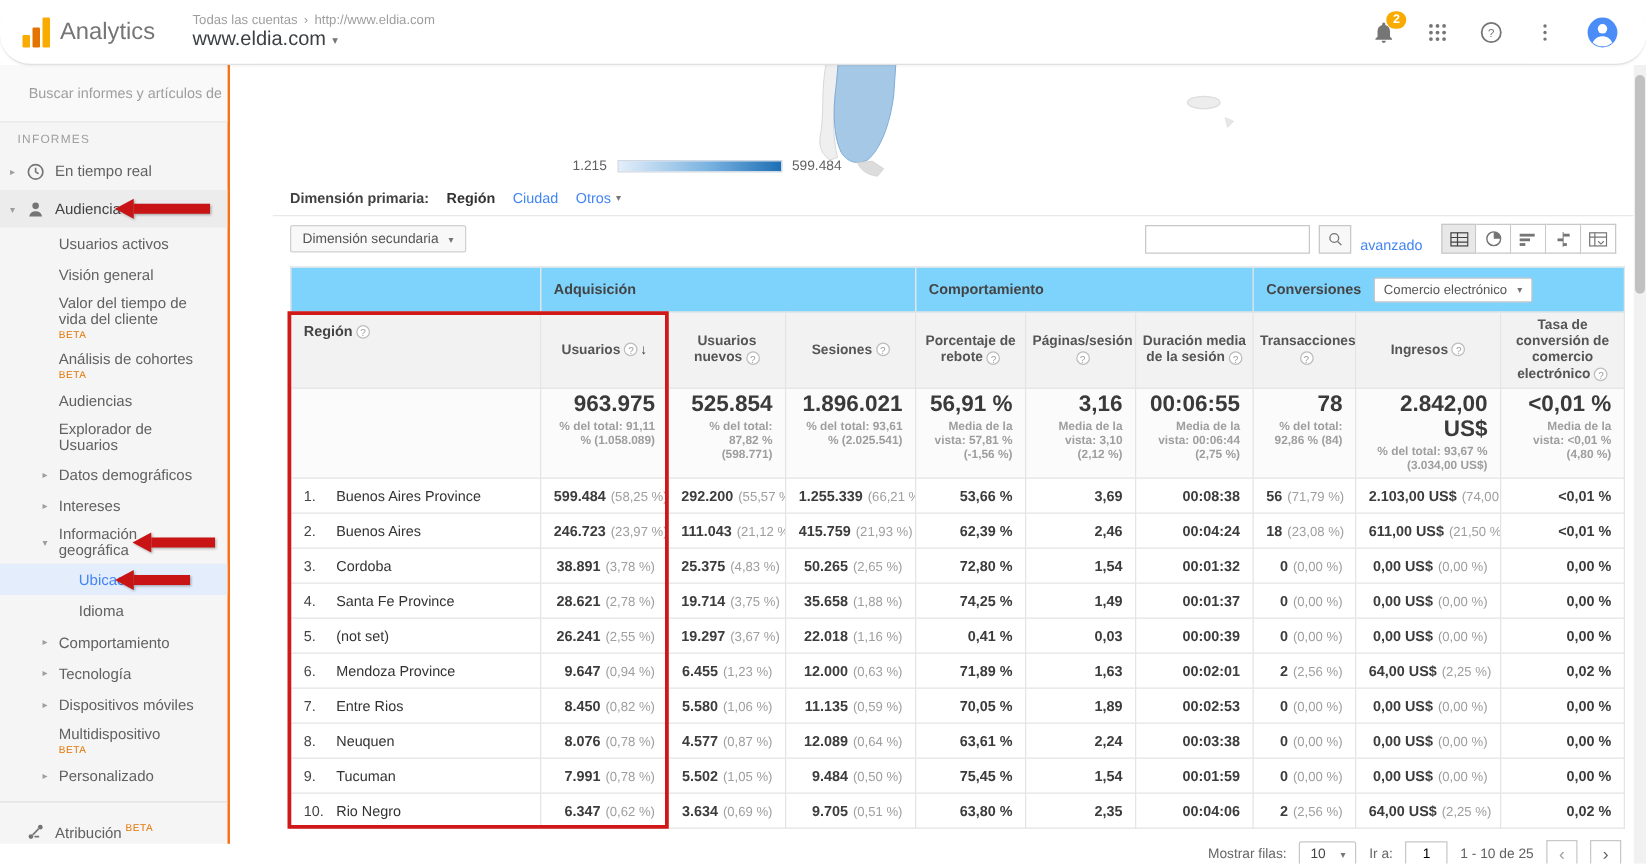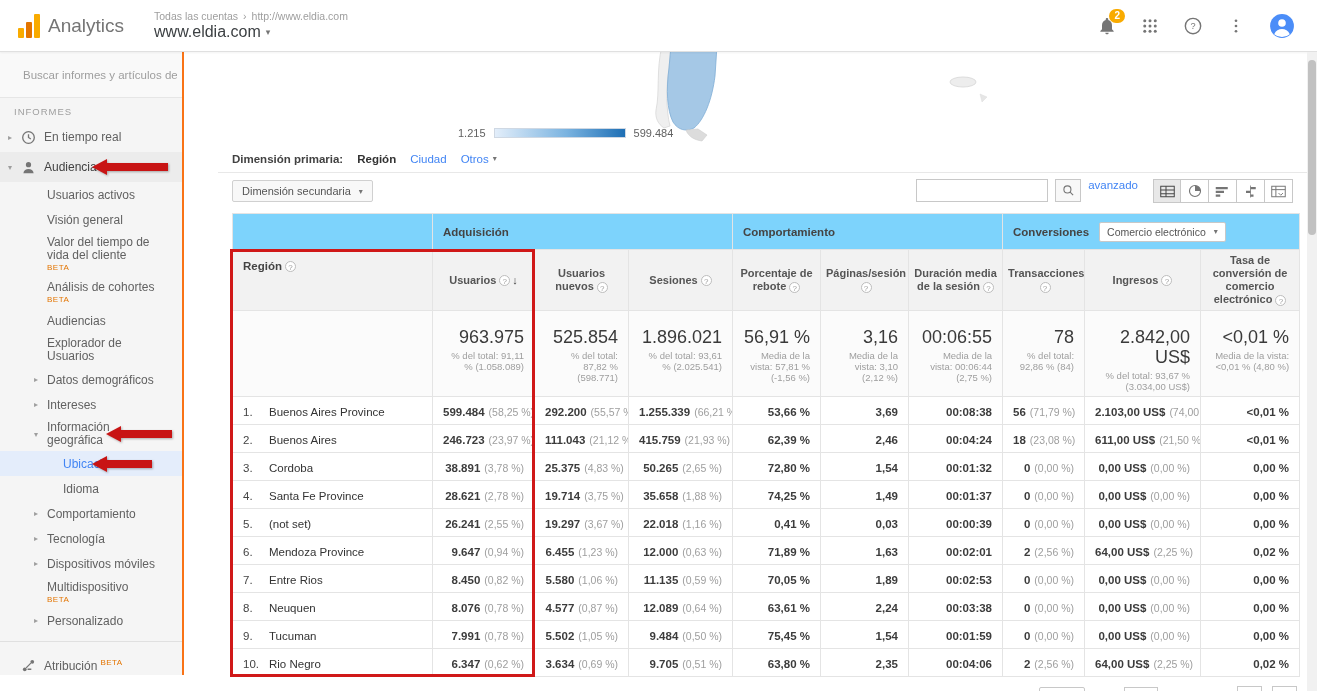--- a/index.html
+++ b/index.html
@@ -1,20 +1,20 @@
 <!DOCTYPE html>
 <html><head>
 <meta charset="utf-8">
 <style>
 *{margin:0;padding:0;box-sizing:border-box;}
 html,body{width:1317px;height:691px;overflow:hidden;background:#fff;font-family:"Liberation Sans",sans-serif;}
 .app{position:relative;width:1317px;height:691px;overflow:hidden;}
 
 
-.topbar{position:absolute;top:0;left:0;right:0;height:52px;background:#fff;border-bottom:1px solid #e0e0e0;display:flex;align-items:center;z-index:6;box-shadow:0 1px 2px rgba(0,0,0,.05);}
+.topbar{position:absolute;top:0;left:0;right:0;height:52px;background:#fff;border-bottom:1px solid #e0e0e0;display:flex;align-items:center;z-index:6;box-shadow:0 1px 2px rgba(0,0,0,.05);border-radius:24px;}
 .logo{display:flex;align-items:center;padding-left:18px;}
 .logo-bars{display:flex;align-items:flex-end;gap:2px;height:24px;}
 .logo-bars i{display:block;width:6px;background:#f9ab00;border-radius:1px;}
 .logo-bars i:nth-child(1){height:10px;}
 .logo-bars i:nth-child(2){height:16px;background:#e37400;}
 .logo-bars i:nth-child(3){height:24px;}
 .logo-text{font-size:19px;color:#757575;margin-left:8px;}
 .account-block{margin-left:30px;display:flex;flex-direction:column;justify-content:center;gap:1px;}
 .breadcrumb{font-size:10.5px;color:#9e9e9e;display:flex;gap:5px;align-items:center;}
 .account-name{font-size:16px;color:#3c4043;display:flex;align-items:center;gap:5px;cursor:pointer;}
@@ -54,42 +54,42 @@
 .map-section{position:relative;height:93px;overflow:hidden;}
 .map-legend{position:absolute;left:240px;bottom:6px;display:flex;align-items:center;gap:8px;font-size:11px;color:#616161;}
 .legend-bar{width:132px;height:10px;background:linear-gradient(to right,#e3eefa 0%,#7ab3e0 55%,#1e6fb5 100%);border:1px solid #cfd8e3;}
 .dim-row{height:28px;display:flex;align-items:center;gap:14px;padding:0 14px;border-bottom:1px solid #e8e8e8;font-size:11.5px;}
 .dim-label{font-weight:bold;color:#424242;}
 .dim-link{color:#4285f4;cursor:pointer;text-decoration:none;display:flex;align-items:center;gap:4px;}
 .dim-link.selected{color:#333;font-weight:bold;}
 .dim-caret{font-size:8px;color:#757575;}
 .toolbar-row{height:36px;display:flex;align-items:center;padding:0 14px;gap:8px;}
 .secondary-btn{border:1px solid #d0d0d0;background:#f8f8f8;border-radius:2px;font-size:11px;color:#555;padding:4px 9px;display:flex;gap:8px;align-items:center;cursor:pointer;}
-.toolbar-right{margin-left:auto;display:flex;align-items:flex-start;gap:7px;}
+.toolbar-right{margin-left:auto;display:flex;align-items:flex-end;gap:7px;}
 .search-input{width:132px;height:23px;border:1px solid #c8c8c8;font-size:11px;padding:0 6px;font-family:"Liberation Sans",sans-serif;outline:none;}
 .search-btn{width:26px;height:23px;border:1px solid #c8c8c8;background:#f8f8f8;display:flex;align-items:center;justify-content:center;cursor:pointer;}
 .advanced-link{color:#4285f4;font-size:11.5px;cursor:pointer;margin-right:8px;}
 .view-group{display:flex;}
 .view-btn{width:28px;height:24px;border:1px solid #c8c8c8;border-left:none;display:flex;align-items:center;justify-content:center;background:#fff;cursor:pointer;}
 .view-btn.first{border-left:1px solid #c8c8c8;background:#e8e8e8;}
 
 
 .table-wrap{position:relative;margin:4px 8px 0 14px;}
 table{border-collapse:collapse;table-layout:fixed;width:1067px;}
 th,td{border:1px solid #e4e4e4;}
 .group-row th{background:#7dd3fc;height:36px;text-align:center;padding:0 10px;vertical-align:middle;}
 .group-inner{display:flex;align-items:center;gap:10px;}
 .group-label{font-weight:bold;color:#444;font-size:11.5px;}
 .mini-select{display:inline-flex;align-items:center;gap:8px;border:1px solid #c8c8c8;background:#fff;border-radius:2px;font-size:10.5px;font-weight:normal;color:#555;padding:3px 7px;cursor:pointer;}
 .mini-caret{font-size:8px;color:#757575;}
 .head-row th{background:#f2f2f2;height:56px;vertical-align:middle;text-align:center;font-weight:bold;color:#555;font-size:11px;line-height:13px;padding:4px 5px;cursor:pointer;}
 th.region-head{text-align:left;vertical-align:top;padding:10px;color:#444;font-size:11.5px;}
 .help{display:inline-block;width:11px;height:11px;line-height:11px;border-radius:50%;background:#fff;border:1px solid #bdbdbd;color:#9e9e9e;font-size:8px;font-weight:normal;text-align:center;margin-left:3px;vertical-align:middle;}
 .sort-arrow{font-size:11px;color:#424242;margin-left:2px;}
-.summary-row td{background:#fbfbfb;height:70px;vertical-align:top;text-align:right;padding:16px 10px 4px;}
+.summary-row td{background:#fbfbfb;height:70px;vertical-align:top;text-align:right;padding:2px 10px 4px;font-weight:bold;}
 .sum-main{font-size:18px;color:#3a3a3a;display:block;line-height:20px;}
 .sum-note{font-size:9.5px;color:#9e9e9e;display:block;margin-top:3px;line-height:11px;}
 .data-row td{height:28px;text-align:right;padding:0 10px;white-space:nowrap;overflow:hidden;}
 td.region-cell{text-align:left;}
 .rank{display:inline-block;width:26px;color:#444;font-size:11.5px;}
 .region-name{color:#333;font-size:11.5px;cursor:pointer;}
 .cell-v{font-weight:bold;font-size:11.5px;color:#3c3c3c;}
 .cell-p{color:#9e9e9e;font-size:10.5px;margin-left:4px;}
 .red-box{position:absolute;left:-2px;top:36px;width:305px;height:calc(100% - 36px);border:3px solid #d01818;pointer-events:none;z-index:5;}
 

